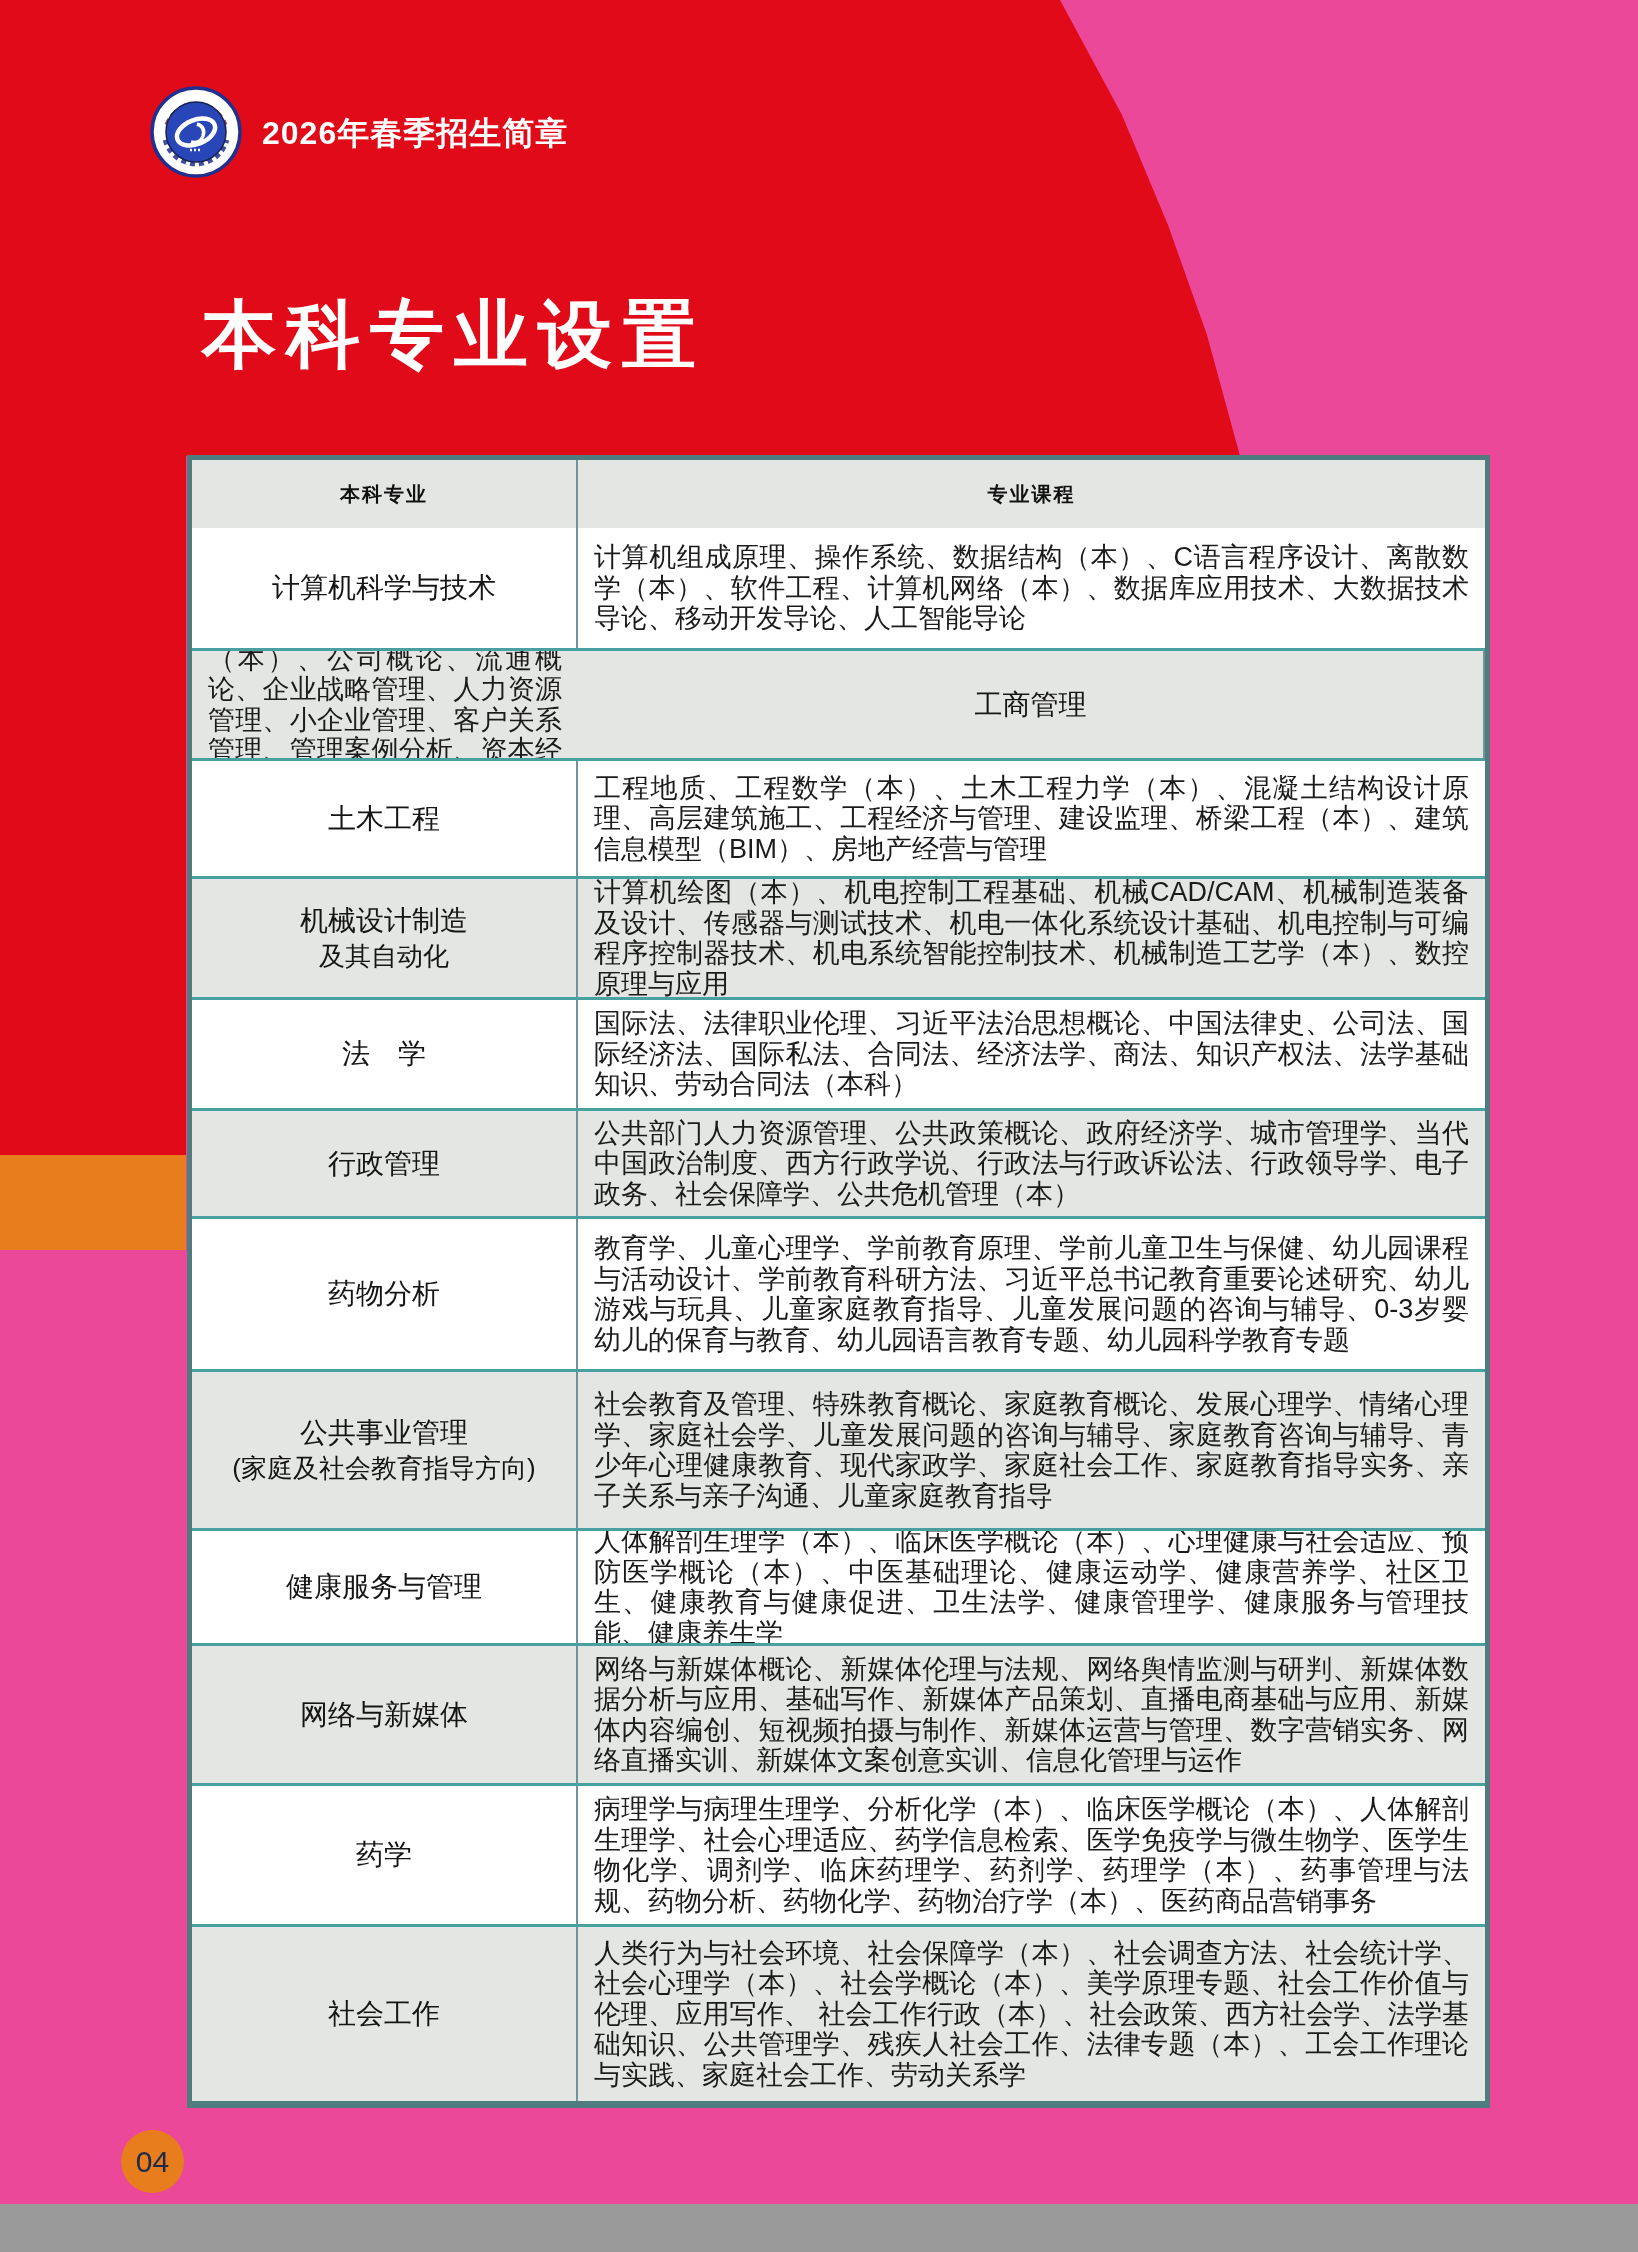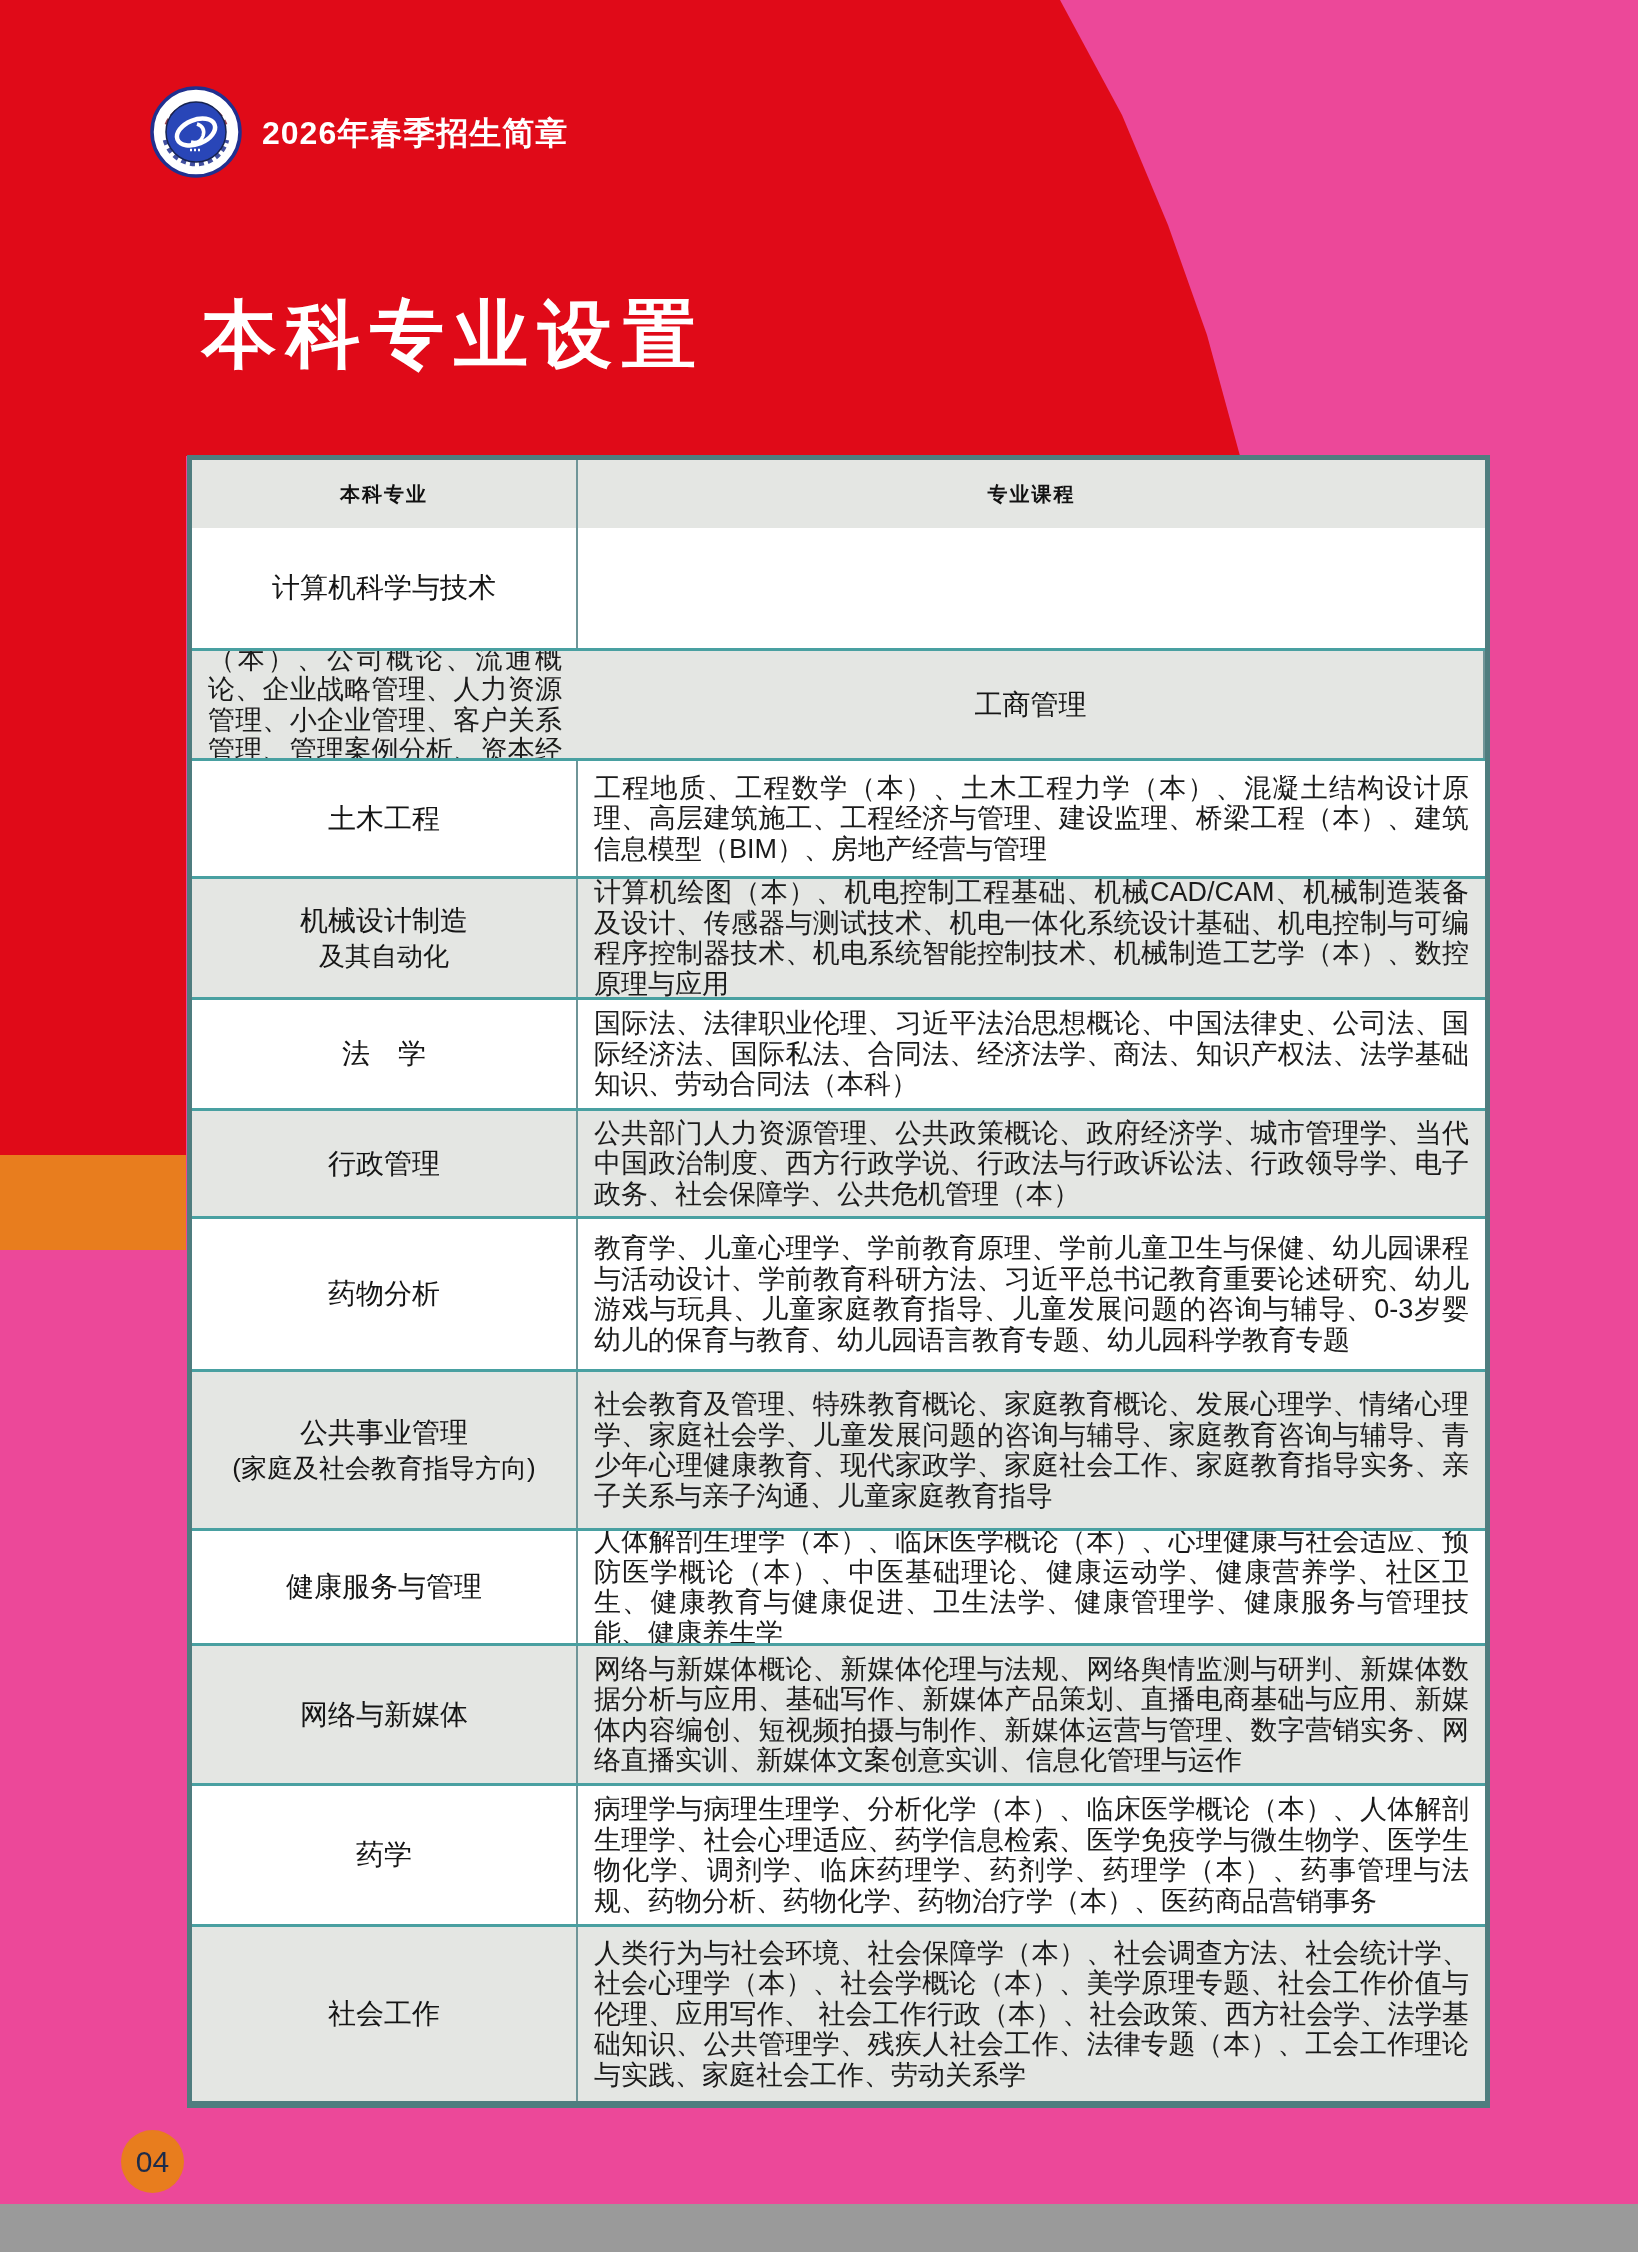--- a/index.html
+++ b/index.html
@@ -85,20 +85,23 @@
     <div class="trow thead">
       <div class="cell c1 th-cell">本科专业</div>
       <div class="cell c2 th-cell">专业课程</div>
     </div>
     <div id="tbody">
         <div class="trow body" style="height: 120px;">
       <div class="cell c1">
         <div class="major-l1">计算机科学与技术</div>
 
       </div>
+      <div class="cell c2">
+        <div class="courses-text">计算机组成原理、操作系统、数据结构（本）、C语言程序设计、离散数学（本）、软件工程、计算机网络（本）、数据库应用技术、大数据技术导论、移动开发导论、人工智能导论</div>
+      </div>
     </div>
         <div class="trow body shaded" style="height: 110px;">
       <div class="cell c2">
         <div class="courses-text">组织行为学、金融学、经济学（本）、公司概论、流通概论、企业战略管理、人力资源管理、小企业管理、客户关系管理、管理案例分析、资本经营、项目管理、纳税筹划</div>
       </div>
       <div class="cell c1">
         <div class="major-l1">工商管理</div>
 
       </div>
     </div>

